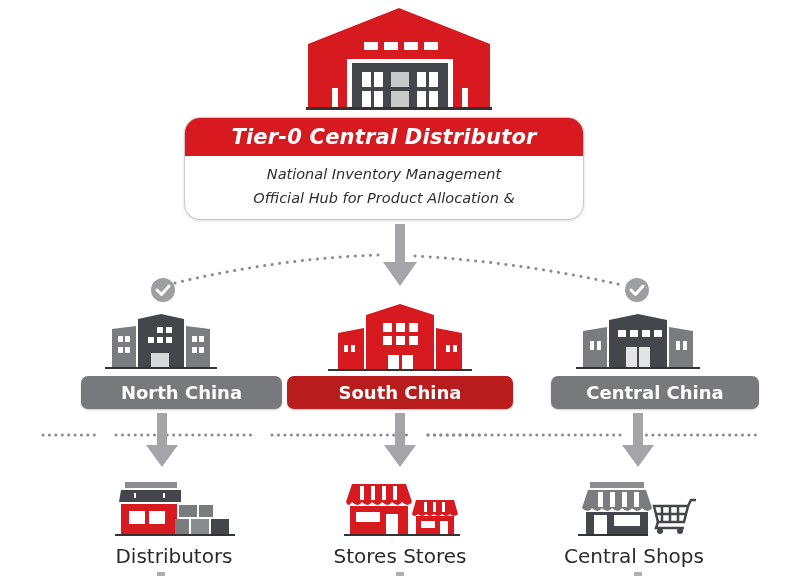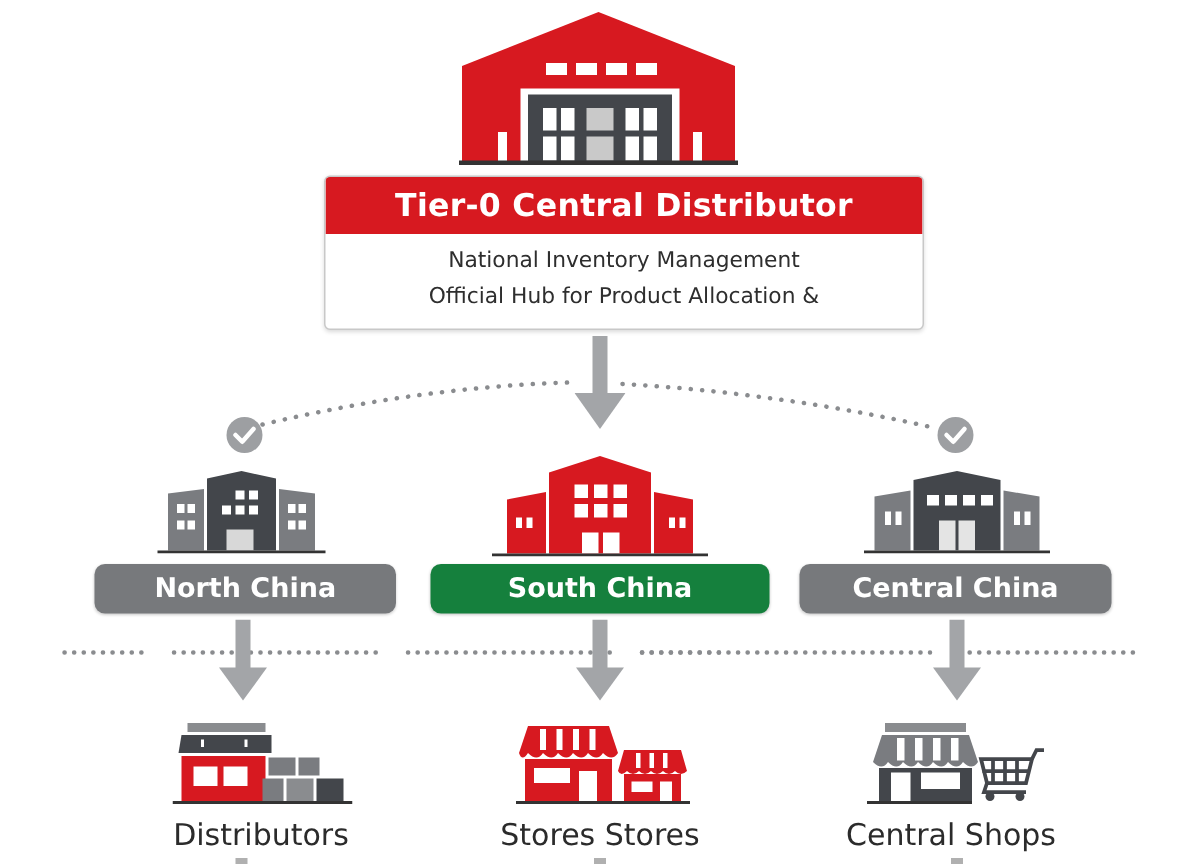--- a/index.html
+++ b/index.html
@@ -1,23 +1,23 @@
 <!DOCTYPE html>
 <html><head>
 <meta charset="utf-8">
 <style>
   html, body { margin: 0; padding: 0; background: #ffffff; }
   body { width: 800px; height: 576px; position: relative; overflow: hidden; font-family: "DejaVu Sans", sans-serif; }
   .abs { position: absolute; }
-  .hub-box { left: 216px; top: 117px; width: 398px; height: 101px; border: 1px solid #c8c8c8; border-radius: 4px; background: #fff; box-shadow: 0 1px 3px rgba(0,0,0,0.15); overflow: hidden; }
+  .hub-box { left: 184px; top: 117px; width: 398px; height: 101px; border: 1px solid #c8c8c8; border-radius: 16px; background: #fff; box-shadow: 0 1px 3px rgba(0,0,0,0.15); overflow: hidden; font-style: italic; }
   .hub-title { height: 38px; background: #d71920; color: #fff; font-weight: bold; font-size: 21px; text-align: center; line-height: 38px; letter-spacing: 0.2px; }
   .hub-sub { text-align: center; color: #2e2e2e; font-size: 14.5px; line-height: 24px; padding-top: 6px; }
   .region-label { top: 376px; height: 33px; border-radius: 7px; color: #fff; font-weight: bold; font-size: 18px; text-align: center; line-height: 33px; box-shadow: 0 1px 2px rgba(0,0,0,0.2); }
-  .region-gray { background: #77797c; }
-  .region-red { background: #15803d; }
+  .region-gray { background: #77797c; margin-left: 18px; }
+  .region-red { background: #b91c1c; }
   .outlet-label { top: 544px; font-size: 20px; color: #2b2b2b; text-align: center; width: 200px; }
   .stub { top: 572px; width: 8px; height: 6px; background: #b0b0b0; }
 </style>
 </head>
 <body>
 
 <svg class="abs" style="left:306px;top:6px" width="186" height="104" viewBox="0 0 186 104">
   <polygon points="2,38 93,2 184,38 184,104 2,104" fill="#d71920"></polygon>
   <rect x="58" y="36" width="14" height="8" fill="#fff"></rect>
   <rect x="78" y="36" width="14" height="8" fill="#fff"></rect>

